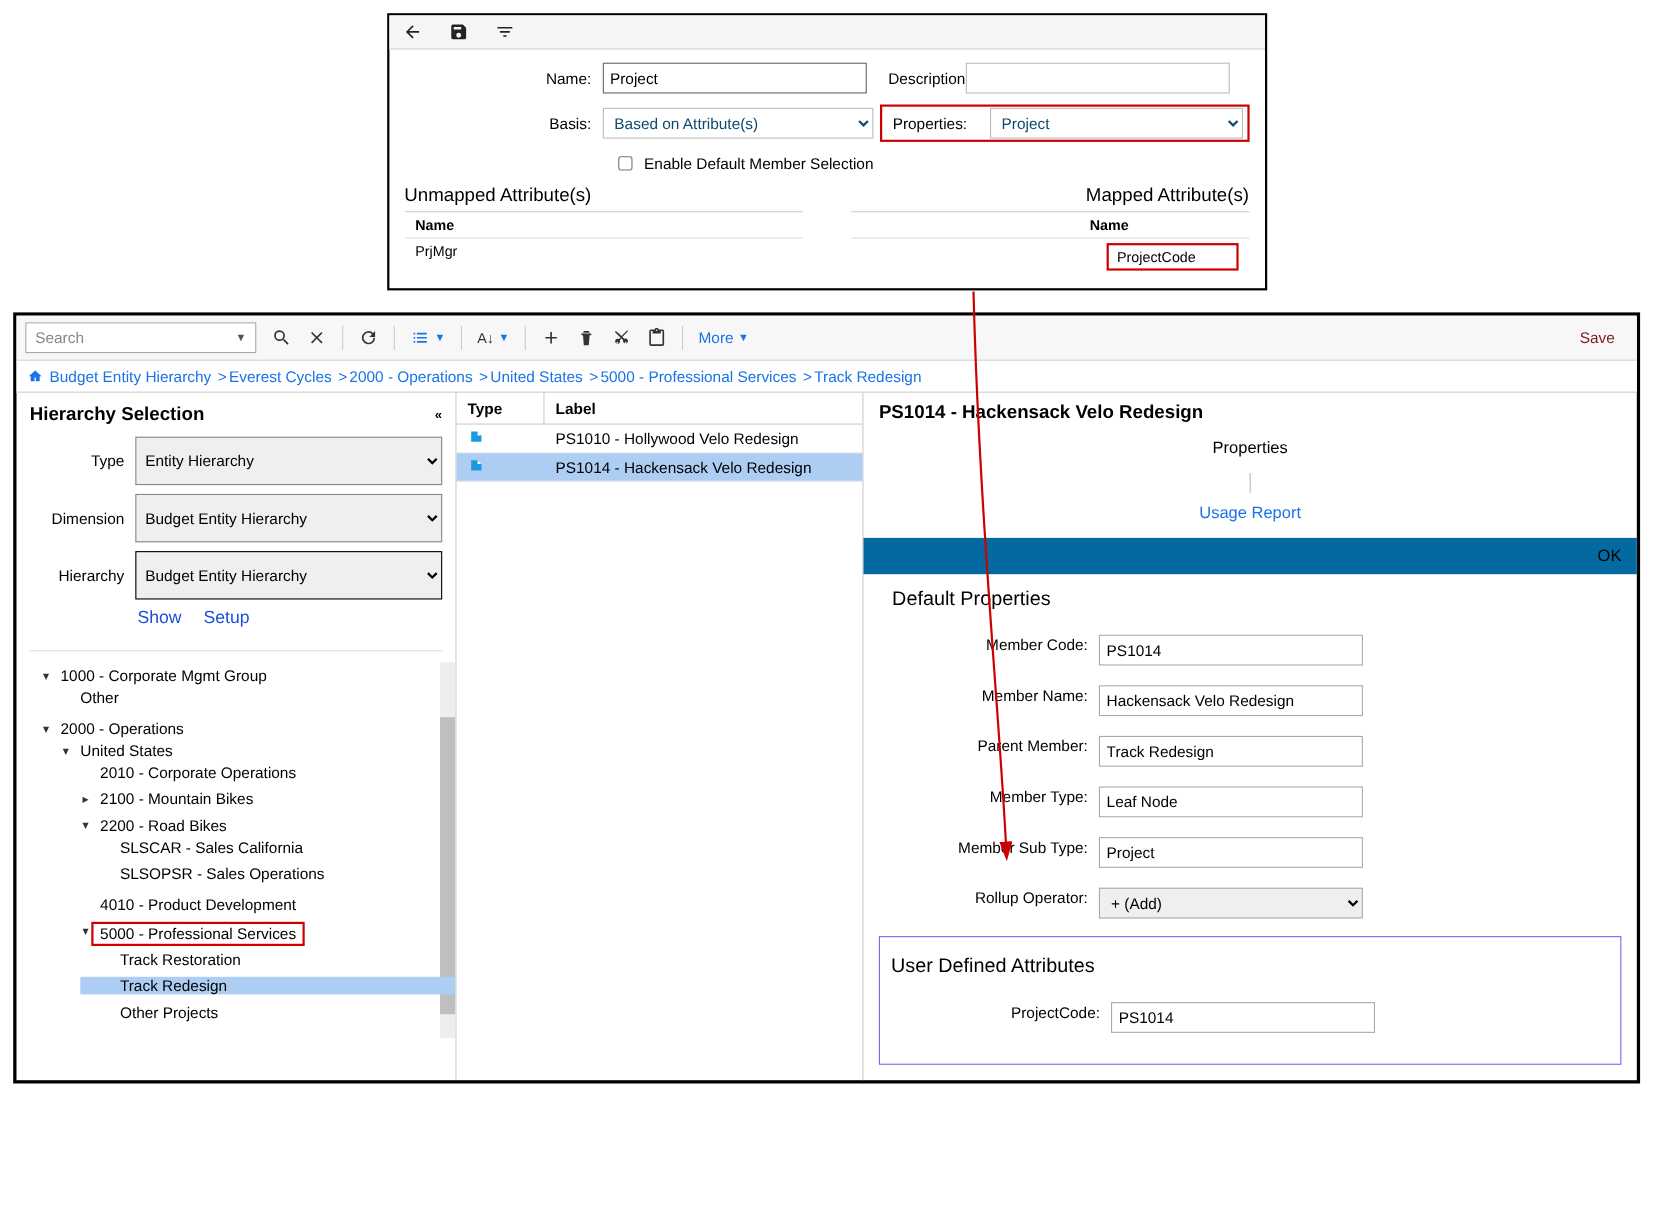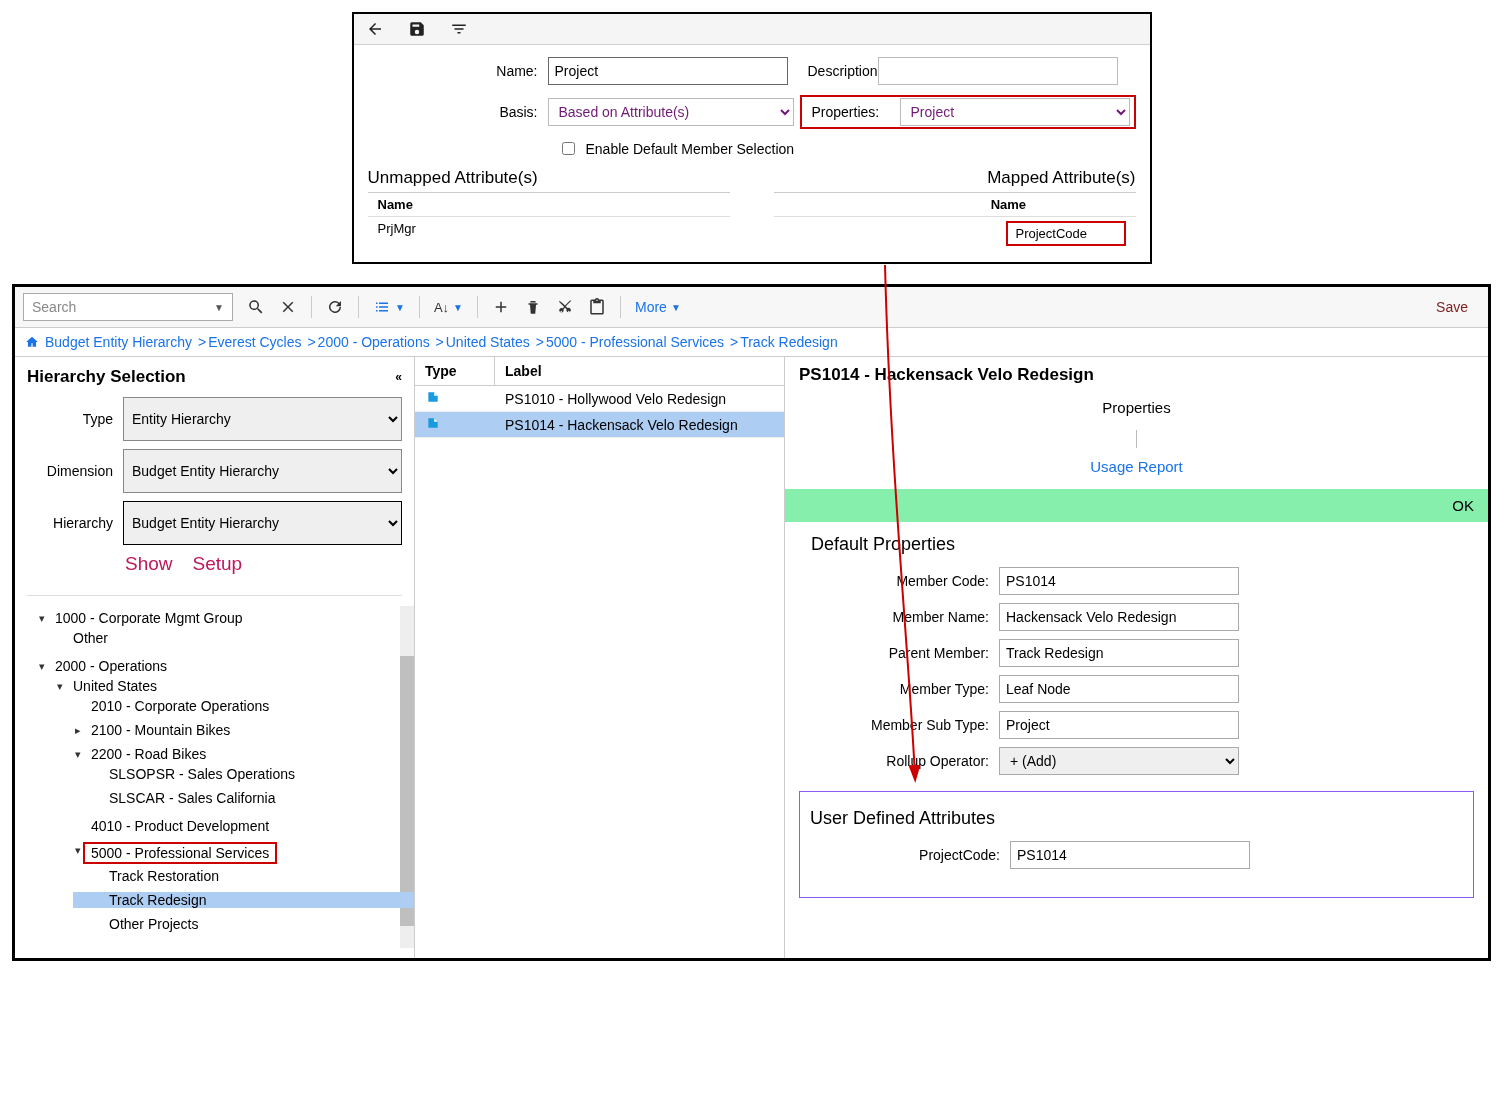--- a/index.html
+++ b/index.html
@@ -30,21 +30,21 @@
   .form-row { display: flex; align-items: center; margin-bottom: 10px; }
   .form-row label { font-size: 14px; text-align: right; width: 180px; padding-right: 10px; }
   .form-row input[type="text"],
   .form-row select {
     height: 28px;
     border: 1px solid #666;
     padding: 2px 6px;
     font-size: 14px;
     background: #fff;
   }
-  .form-row select.grey { color: #701a75; border-color: #bbb; }
+  .form-row select.grey { color: #0c4a6e; border-color: #bbb; }
   .dim-box { border: 2px solid #c00; padding: 1px 4px 1px 10px; display:flex; align-items:center; }
   .dim-box label { width: 88px; font-size:14px; padding-right:6px; text-align:left;}
   .dim-box select { width: 230px; }
   .checkbox-row { margin-left: 190px; display:flex; align-items:center; gap:8px; font-size:14px;}
   .attr-columns { display:flex; gap:44px; margin-top:10px; }
   .attr-col { flex:1; }
   .attr-col.right { text-align:right; }
   .attr-heading { font-size:17px; margin-bottom:4px; }
   .attr-table { border-top:1px solid #ccc; }
   .attr-table .hdr { font-weight:bold; font-size:13px; padding:4px 10px; border-bottom:1px solid #ddd; }
@@ -94,21 +94,21 @@
   .col-border { border-right:1px solid #ccc; }
 
   
   .sidebar { padding:10px 12px; overflow:hidden; position:relative; }
   .sidebar h3 { margin:0 0 10px 0; font-size:17px; display:flex; justify-content:space-between; align-items:center;}
   .filter-row { display:flex; align-items:center; margin-bottom:8px; gap:10px;}
   .filter-row label { width:86px; text-align:right; font-size:14px; }
   .filter-row select { flex:1; height:44px; border:1px solid #888; font-size:14px; padding:0 4px;}
   .filter-row select.heavy { border:1.5px solid #000;}
   .filter-links { margin-left:98px; display:flex; gap:20px; }
-  .filter-links a { color:#be185d; text-decoration:none; font-size:19px;}
+  .filter-links a { color:#1d4ed8; text-decoration:none; font-size:16px;}
   .tree { margin-top:20px; border-top:1px solid #ddd; padding-top:10px; position:relative;}
   .tree-scroll { position:absolute; right:-12px; top:10px; width:14px; bottom:0; background:#eee;}
   .tree-thumb { position:absolute; top:60px; width:14px; height:270px; background:#bfbfbf; right:-12px;}
   .tree ul { list-style:none; margin:0; padding-left:18px; }
   .tree > ul { padding-left:28px; }
   .tree li { padding:4px 0; font-size:14px; position:relative;}
   .caret::before { content:"▾"; position:absolute; left:-16px; font-size:11px; color:#333; top:6px;}
   .caret.right::before { content:"▸"; }
   .tree .hl-red { border:2px solid #c00; display:inline-block; padding:1px 6px; margin-left:-8px;}
   .tree .selected { background:#aecdf2; display:block; margin-left:-36px; padding-left:36px; margin-right:-12px;}
@@ -126,25 +126,25 @@
   .node-ic svg { width:16px; height:14px; }
 
   
   .rpane { padding:8px 14px 14px 14px; position:relative;}
   .rpane h3 { font-size:17px; margin:0 0 14px 0; font-weight:bold;}
   .tabs { display:flex; gap:10px; align-items:center; font-size:15px; margin-bottom:10px;flex-direction:column;}
   .tabs .tab { padding-bottom:4px; }
   .tabs .active { color:#000; }
   .tabs .link { color:#1a73e8; cursor:pointer;}
   .tabs .vline { width:1px; height:18px; background:#bbb;}
-  .ok-bar { background:#86efac; text-align:right; padding:8px 14px; margin:0 -14px 12px -14px; font-size:15px;}
+  .ok-bar { background:#0369a1; text-align:right; padding:8px 14px; margin:0 -14px 12px -14px; font-size:15px;}
   .sect-title { font-size:18px; margin:6px 0 12px 12px; }
   .prop-row { display:flex; align-items:center; margin-bottom:8px;}
   .prop-row label { width:200px; text-align:right; padding-right:10px; font-size:14px;}
-  .prop-row input, .prop-row select { flex:1; max-width:240px; height:28px; border:1px solid #aaa; padding:2px 6px; font-size:14px;}
+  .prop-row input, .prop-row select { flex:1; max-width:240px; height:28px; border:1px solid #aaa; padding:2px 6px; font-size:14px;margin-top:10px;}
   .ud-box { border:1px solid #8b5cf6; padding:10px 10px 20px 10px; margin-top:16px;}
   .blue-ruled-row { display:flex; align-items:center; gap:4px; color:#1a73e8; font-size:14px;}
 
   
   .arrow-svg {
     position:absolute;
     pointer-events:none;
     z-index:50;
   }
 </style>
@@ -312,22 +312,22 @@
               </ul>
           </li>
           <li class="caret"><span>2000 - Operations</span>
             <ul>
               <li class="caret"><span>United States</span>
                 <ul>
                   <li><span>2010 - Corporate Operations</span></li>
                   <li class="caret right"><span>2100 - Mountain Bikes</span></li>
                   <li class="caret"><span>2200 - Road Bikes</span>
                     <ul>
+                      <li><span>SLSCAR - Sales California</span></li>
                       <li><span>SLSOPSR - Sales Operations</span></li>
-                      <li><span>SLSCAR - Sales California</span></li>
                     </ul>
                   </li>
                   <li><span>4010 - Product Development</span></li>
                   <li class="caret">
                     <span class="hl-red"><span>5000 - Professional Services</span></span>
                     <ul>
                       <li><span>Track Restoration</span></li>
                       <li>
                           <span class="selected">Track Redesign</span>
                         </li>

